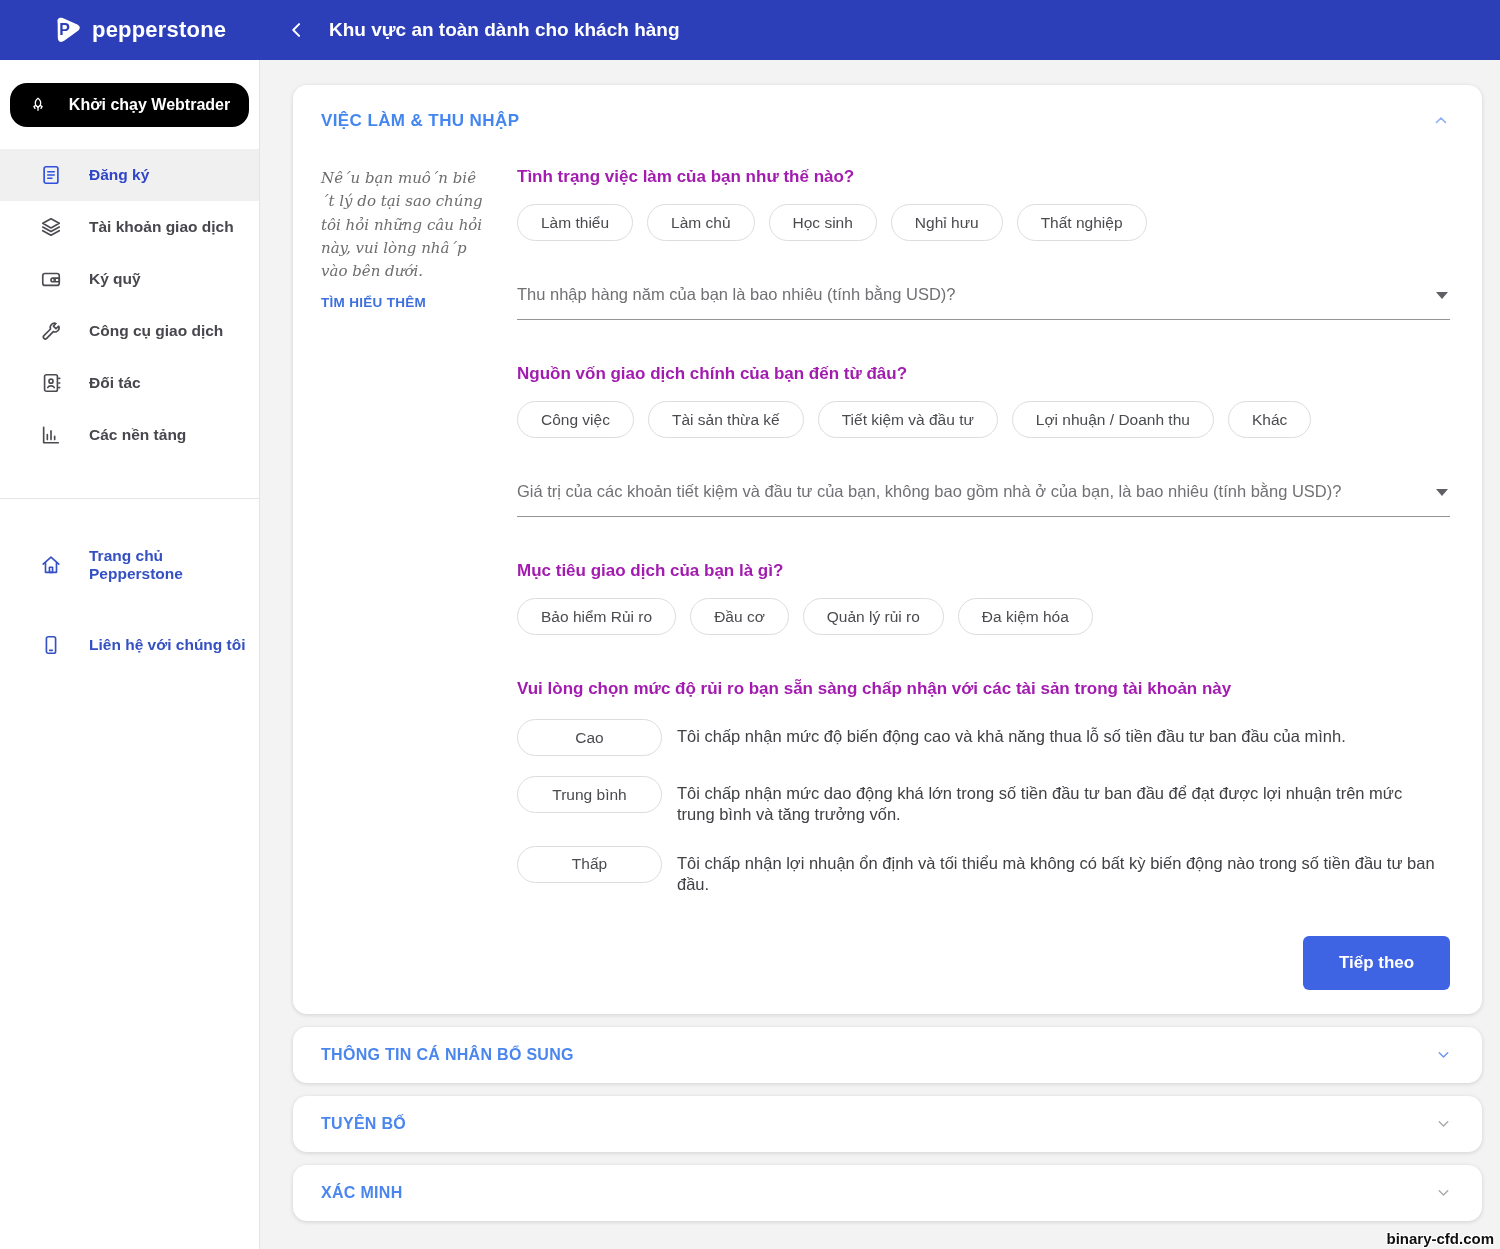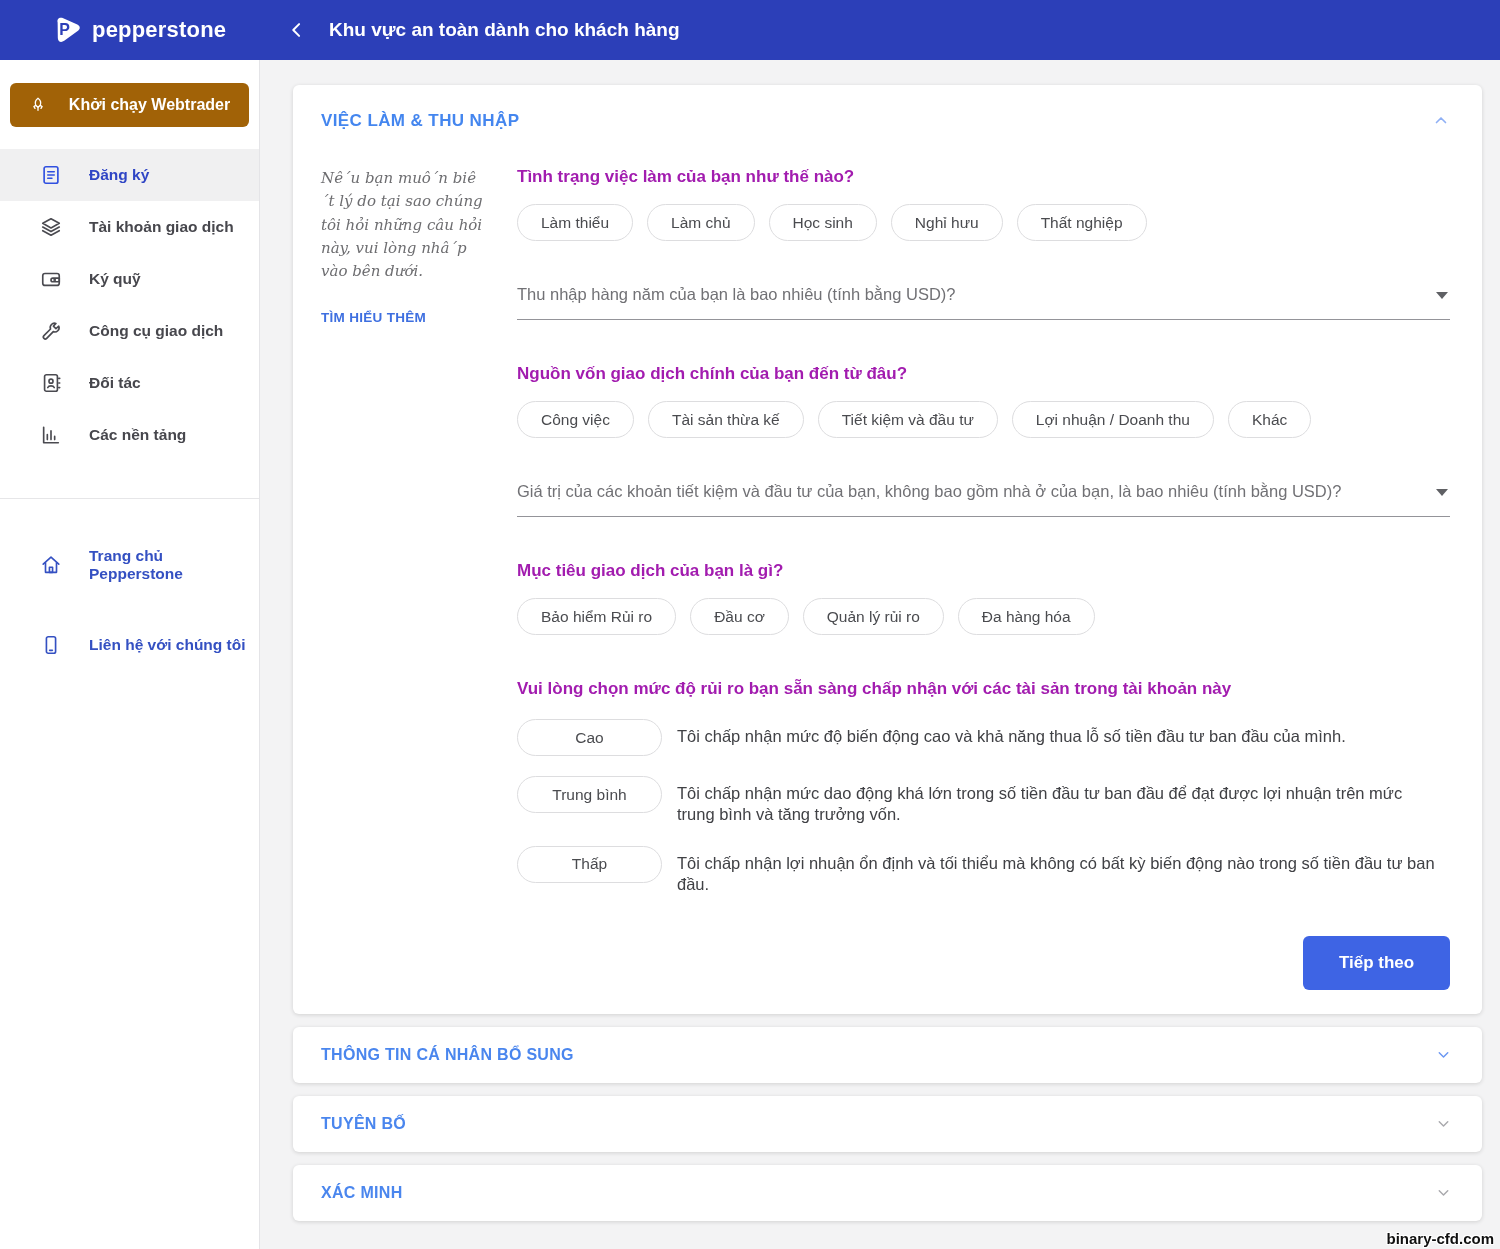--- a/index.html
+++ b/index.html
@@ -11,46 +11,46 @@
   .topbar { height:60px; background:#2c3fb8; display:flex; flex-shrink:0; }
   .brand-area { width:260px; display:flex; align-items:center; padding-left:52px; gap:10px; flex-shrink:0; }
   .brand-text { color:#fff; font-size:22px; font-weight:bold; letter-spacing:.2px; }
   .page-head { display:flex; align-items:center; gap:22px; padding-left:27px; }
   .back-icon { display:flex; align-items:center; cursor:pointer; }
   .page-title { color:#fff; font-size:19px; font-weight:bold; }
 
   
   .body { flex:1; display:flex; min-height:0; }
   .sidebar { width:260px; background:#fff; border-right:1px solid #e4e4e7; display:flex; flex-direction:column; flex-shrink:0; }
-  .launch-btn { margin:23px 10px 0 10px; height:44px; background:#a16207; color:#fff; border:none; border-radius:6px;
+  .launch-btn { margin:23px 10px 0 10px; height:44px; background:#000000; color:#fff; border:none; border-radius:17px;
                 display:flex; align-items:center; justify-content:center; gap:22px; font-family:inherit;
                 font-weight:bold; font-size:16px; cursor:pointer; }
   .nav { margin-top:22px; }
   .nav-item { height:52px; display:flex; align-items:center; padding-left:40px; gap:27px; cursor:pointer;
               color:#47474d; font-size:15.5px; font-weight:600; }
   .nav-item .nav-icon { color:#4a4a50; display:flex; }
   .nav-item.active { background:#f0f0f1; color:#2f45c5; }
   .nav-item.active .nav-icon { color:#3050e0; }
   .side-divider { border-top:1px solid #e6e6e8; margin-top:37px; }
   .side-footer { margin-top:12px; }
   .side-footer .nav-item { color:#3450c2;margin-top:28px; }
   .side-footer .nav-item .nav-icon { color:#3450c2; }
 
   
   .content { flex:1; background:#f3f3f4; padding:25px 18px 0 33px; position:relative; min-width:0; }
-  .card { background:#fff; border-radius:6px; box-shadow:0 1px 4px rgba(0,0,0,.14); }
+  .card { background:#fff; border-radius:14px; box-shadow:0 1px 4px rgba(0,0,0,.14); }
   .card.main { padding:26px 32px 24px 28px; }
   .card-head { display:flex; justify-content:space-between; align-items:center; }
   .section-title { color:#4486ef; font-size:17px; font-weight:600; letter-spacing:.4px; }
   .chev { display:flex; cursor:pointer; }
 
   .card-body { display:flex; margin-top:36px; }
   .aside { width:168px; margin-right:28px; flex-shrink:0; }
   .aside-note { font-family:"DejaVu Serif", serif; font-style:italic; color:#6d6d70; font-size:15px; line-height:1.55; }
-  .aside-link { display:inline-block; margin-top:27px; color:#3e6fe0; font-size:13.5px; font-weight:bold;
+  .aside-link { display:inline-block; margin-top:12px; color:#3e6fe0; font-size:13.5px; font-weight:bold;
                 letter-spacing:.3px; cursor:pointer; }
   .form { flex:1; min-width:0; }
   .q-label { font-size:17px; font-weight:600; color:#a21caf; }
   .chips { display:flex; gap:14px; margin-top:17px; }
   .chip { height:37px; padding:0 23px; border:1px solid #dddddf; border-radius:19px; background:#fff;
           display:flex; align-items:center; font-family:inherit; font-size:15.5px; color:#4a4b4f; cursor:pointer; }
   .select { margin-top:44px; position:relative; border-bottom:1px solid #949499; padding-bottom:15px; cursor:pointer; }
   .select-label { font-size:16.5px; color:#717175; padding-right:30px; display:block; }
   .select-arrow { position:absolute; right:2px; top:7px; width:0; height:0;
                   border-left:6px solid transparent; border-right:6px solid transparent; border-top:7px solid #5f6064; }
@@ -244,21 +244,21 @@
               <span class="select-label">Giá trị của các khoản tiết kiệm và đầu tư của bạn, không bao gồm nhà ở của bạn, là bao nhiêu (tính bằng USD)?</span>
               <span class="select-arrow"></span>
             </div>
 
             <div class="qblock">
               <div class="q-label">Mục tiêu giao dịch của bạn là gì?</div>
               <div class="chips">
                 <button class="chip">Bảo hiểm Rủi ro</button>
                 <button class="chip">Đầu cơ</button>
                 <button class="chip">Quản lý rủi ro</button>
-                <button class="chip">Đa hàng hóa</button>
+                <button class="chip">Đa kiệm hóa</button>
               </div>
             </div>
 
             <div class="qblock">
               <div class="q-label">Vui lòng chọn mức độ rủi ro bạn sẵn sàng chấp nhận với các tài sản trong tài khoản này</div>
 
               <div class="risk-row">
                 <button class="risk-pill">Cao</button>
                 <div class="risk-desc">Tôi chấp nhận mức độ biến động cao và khả năng thua lỗ số tiền đầu tư ban đầu của mình.</div>
               </div>

